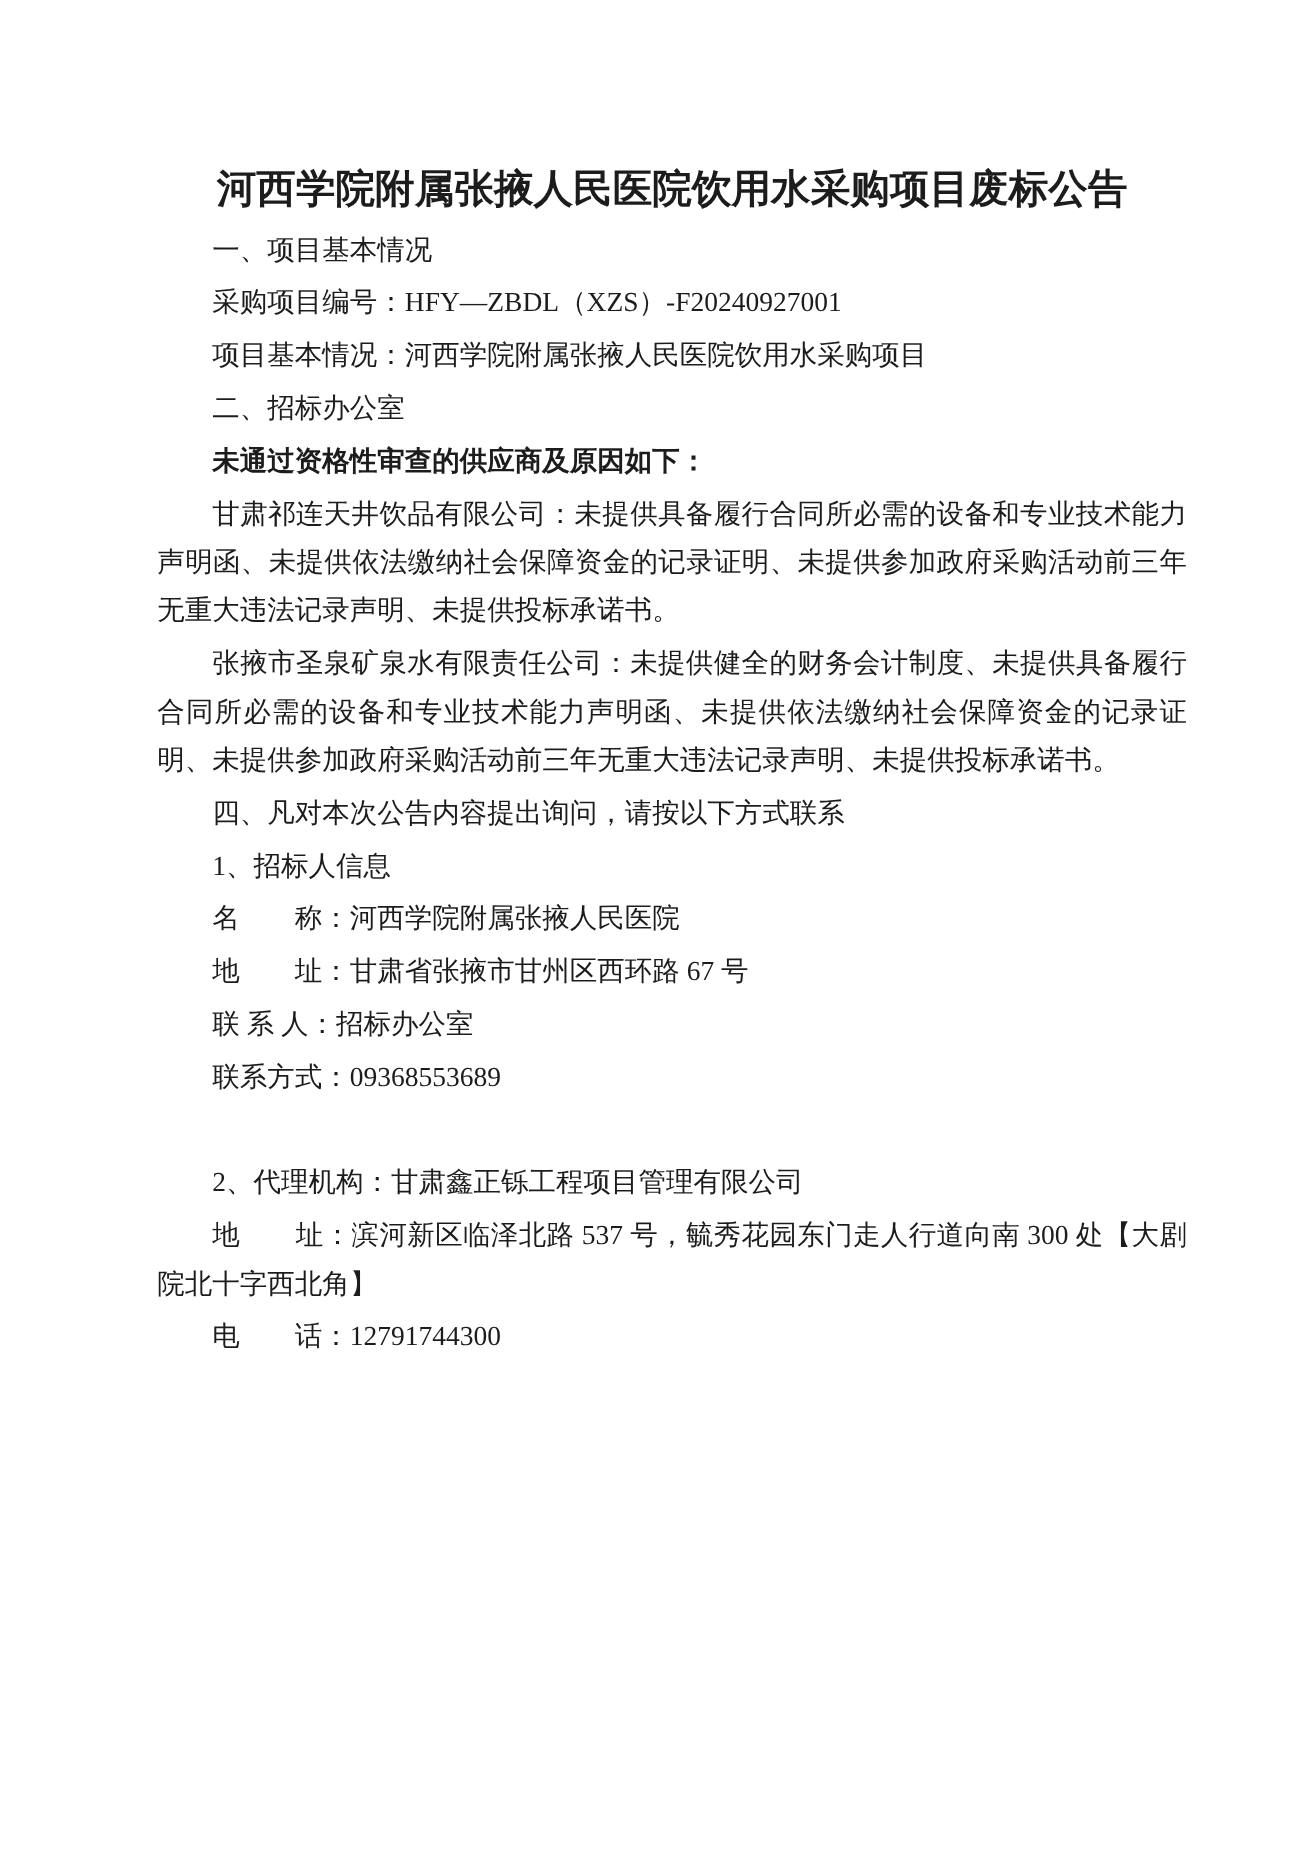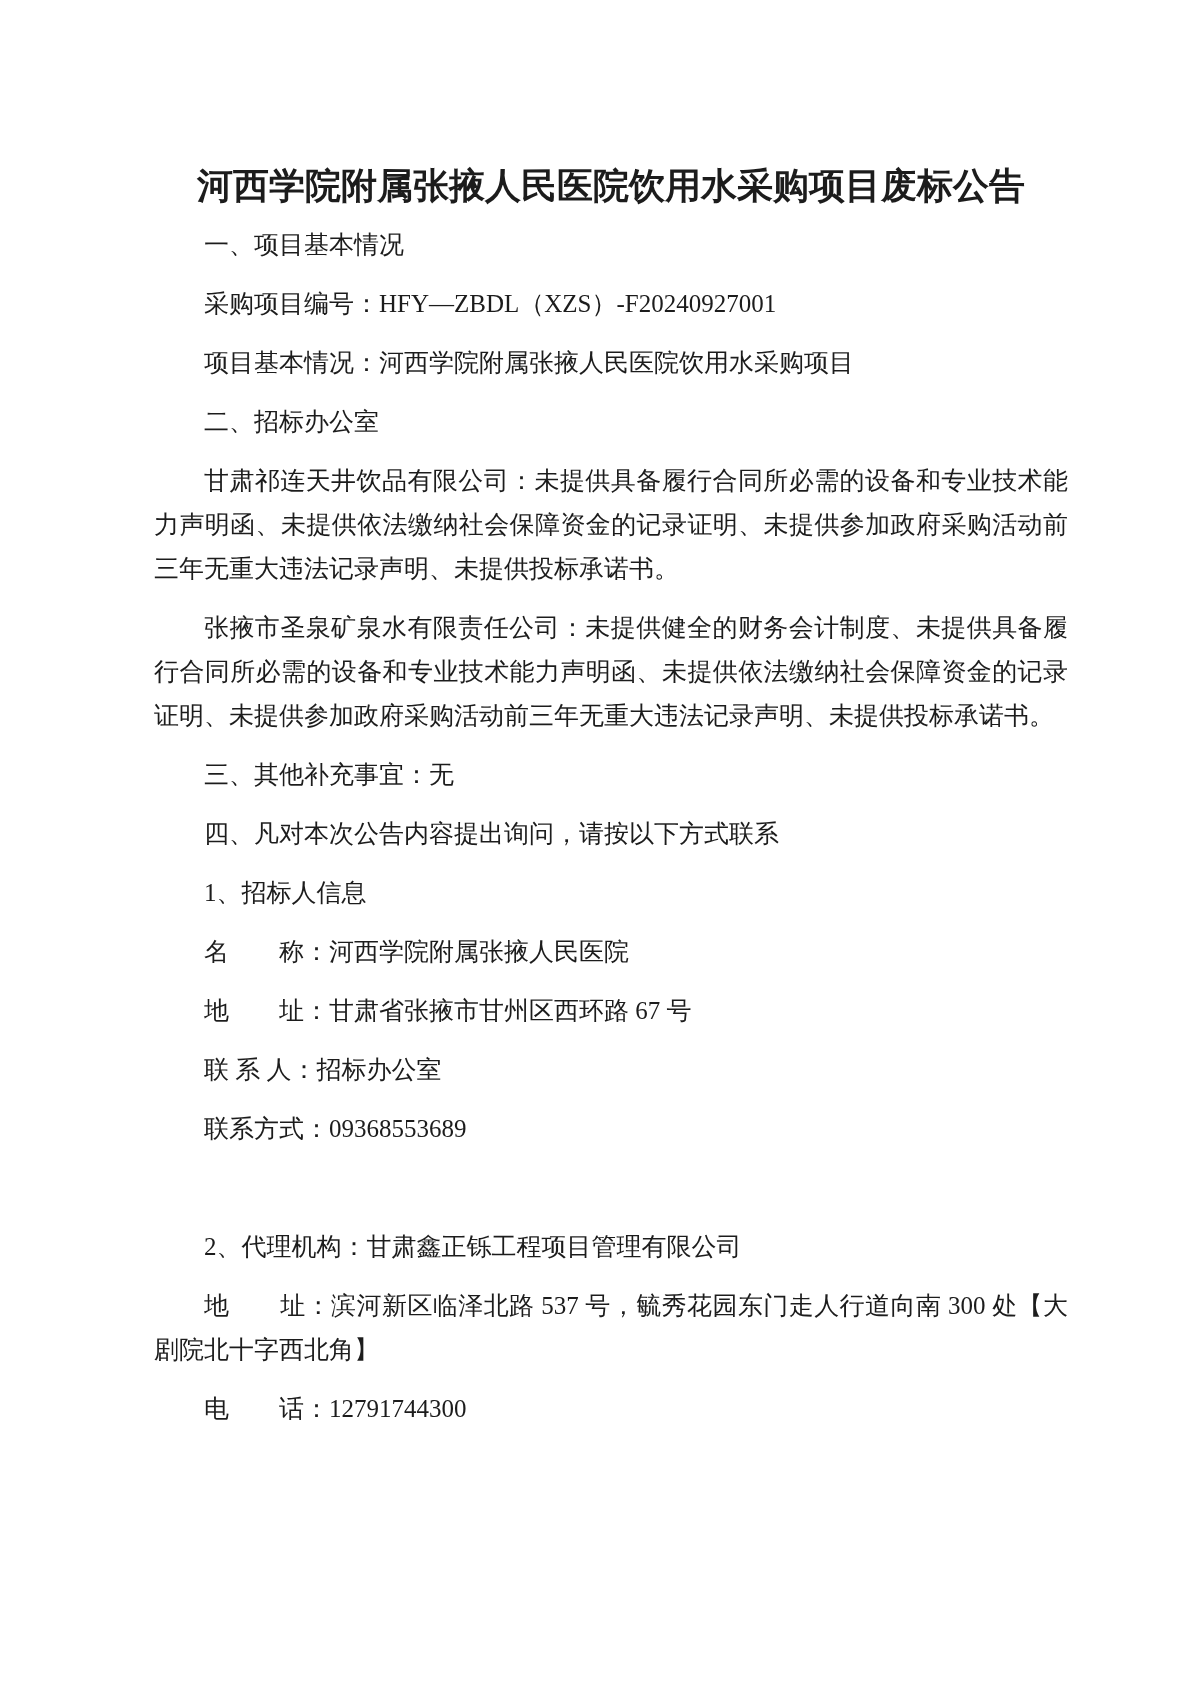--- a/index.html
+++ b/index.html
@@ -12,33 +12,33 @@
     width: 1191px;
     height: 1684px;
     background: #ffffff;
     font-family: "Liberation Serif", "DejaVu Serif", serif;
     color: #1c1c1c;
     overflow: hidden;
   }
   .content {
     position: absolute;
     left: 139px;
-    top: 164px;
+    top: 150px;
     width: 944px;
   }
   .doc-title {
     margin: 0 0 12px 0;
     font-size: 36px;
     font-weight: 700;
     line-height: 44px;
     text-align: center;
     white-space: nowrap;
   }
   .para {
-    margin: 15px;
+    margin: 4px;
     font-size: 25px;
     line-height: 44px;
     text-indent: 50px;
     text-align: justify;
     text-justify: inter-ideograph;
     word-break: break-all;
   }
   .para.bold {
     font-weight: 700;
   }
@@ -56,26 +56,26 @@
 
     <p class="para">一、项目基本情况</p>
 
     <p class="para">采购项目编号：HFY—ZBDL（XZS）-F20240927001</p>
 
     <p class="para">项目基本情况：河西学院附属张掖人民医院饮用水采购项目</p>
 
     <p class="para">二、招标办公室</p>
 
 
+    <p class="para bold">未通过资格性审查的供应商及原因如下：</p>
 
     <p class="para">甘肃祁连天井饮品有限公司：未提供具备履行合同所必需的设备和专业技术能力声明函、未提供依法缴纳社会保障资金的记录证明、未提供参加政府采购活动前三年无重大违法记录声明、未提供投标承诺书。</p>
 
     <p class="para">张掖市圣泉矿泉水有限责任公司：未提供健全的财务会计制度、未提供具备履行合同所必需的设备和专业技术能力声明函、未提供依法缴纳社会保障资金的记录证明、未提供参加政府采购活动前三年无重大违法记录声明、未提供投标承诺书。</p>
 
-    <p class="para">三、其他补充事宜：无</p>
 
     <p class="para">四、凡对本次公告内容提出询问，请按以下方式联系</p>
 
     <p class="para">1、招标人信息</p>
 
     <p class="para">名　　称：河西学院附属张掖人民医院</p>
 
     <p class="para">地　　址：甘肃省张掖市甘州区西环路 67 号</p>
 
     <p class="para">联 系 人：招标办公室</p>

